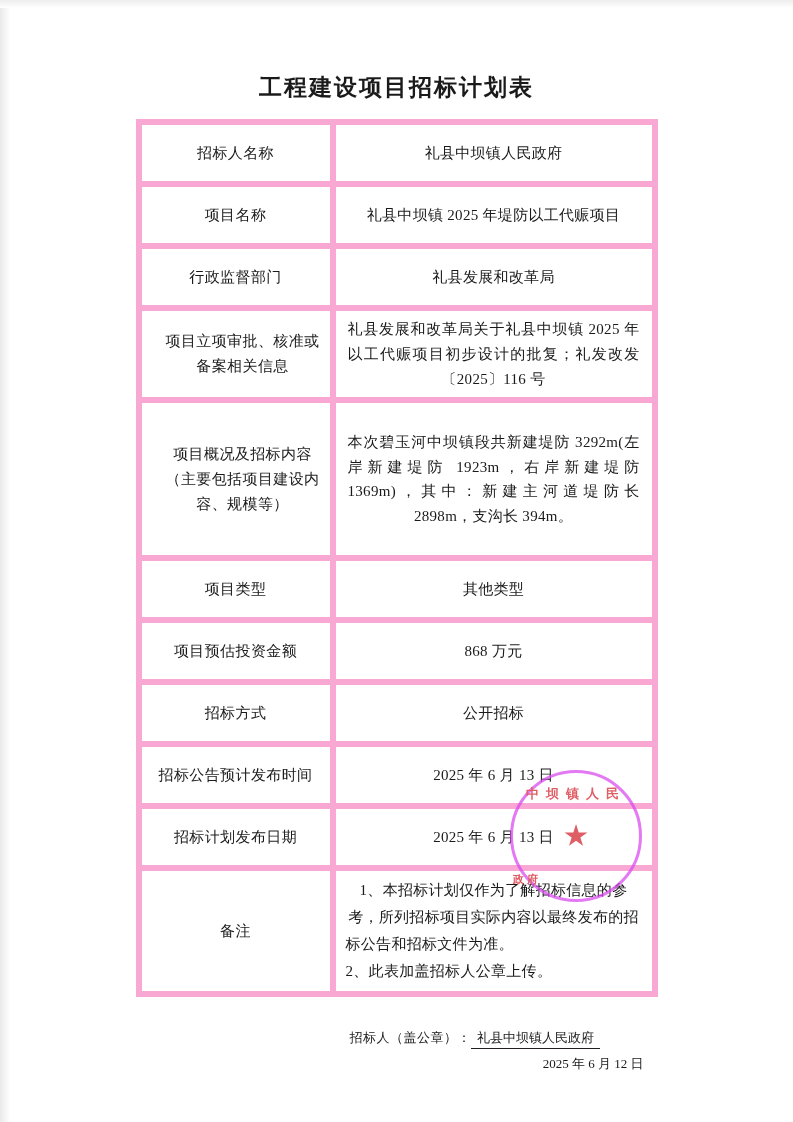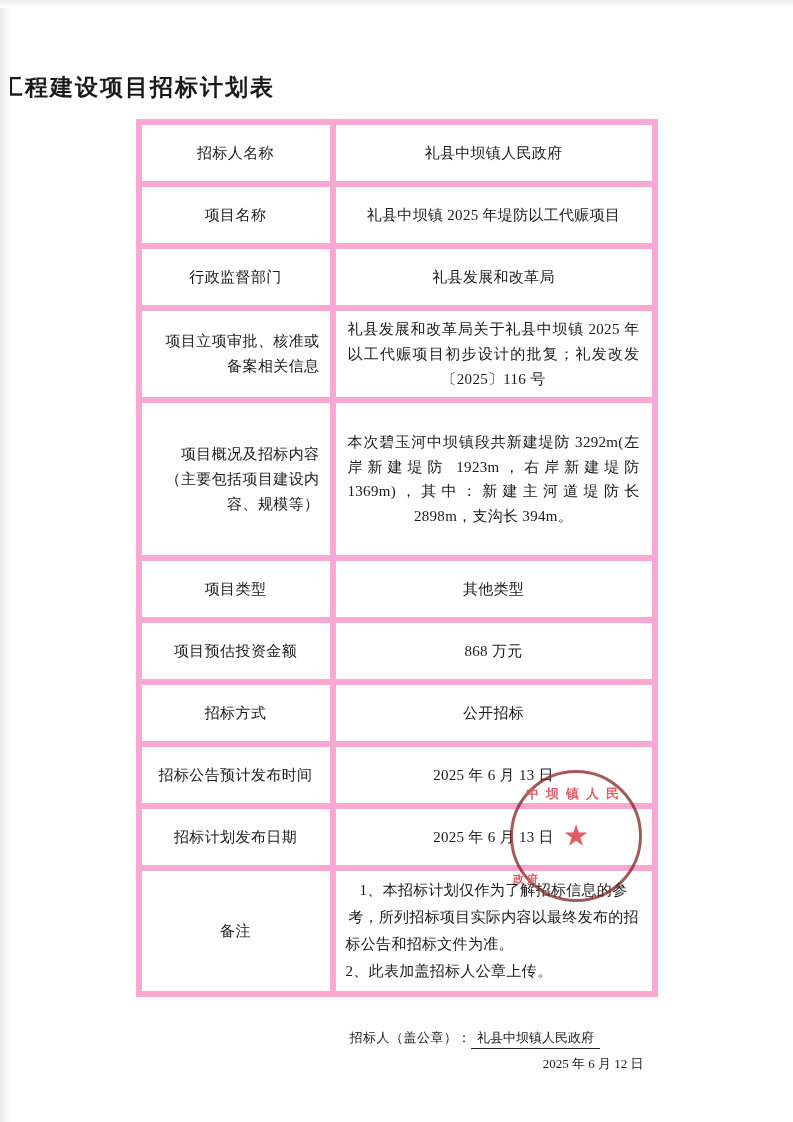--- a/index.html
+++ b/index.html
@@ -16,20 +16,21 @@
     overflow: hidden;
   }
   .page {
     position: relative;
     width: 793px;
     height: 1122px;
     box-sizing: border-box;
     padding: 0;
   }
   .doc-title {
+    text-align: center;
     font-size: 23px;
     font-weight: bold;
     letter-spacing: 2px;
     margin: 0;
     padding-top: 72px;
     padding-bottom: 16px;
     font-family: "Liberation Serif", "DejaVu Serif", serif;
   }
   .table-wrap {
     margin: 0 auto;
@@ -46,21 +47,21 @@
     font-size: 15px;
     line-height: 1.65;
     vertical-align: middle;
   }
   td.label {
     width: 172px;
     text-align: center;
     letter-spacing: 0.4px;
   }
   td.label.multi {
-    text-align: right;
+    text-align: center;
     padding-left: 24px;
     padding-right: 10px;
   }
   td.value {
     text-align: center;
     letter-spacing: 0.3px;
   }
   td.value.just {
     text-align: justify;
     text-align-last: center;
@@ -104,21 +105,21 @@
     font-size: 13px;
     white-space: nowrap;
   }
   
   .seal {
     position: absolute;
     left: 510px;
     top: 770px;
     width: 126px;
     height: 126px;
-    border: 3px solid #7f1d1d;
+    border: 3px solid #d946ef;
     border-radius: 50%;
     opacity: 0.72;
     pointer-events: none;
   }
   .seal .seal-star {
     position: absolute;
     left: 50%;
     top: 50%;
     transform: translate(-50%, -50%);
     color: #d4202a;

